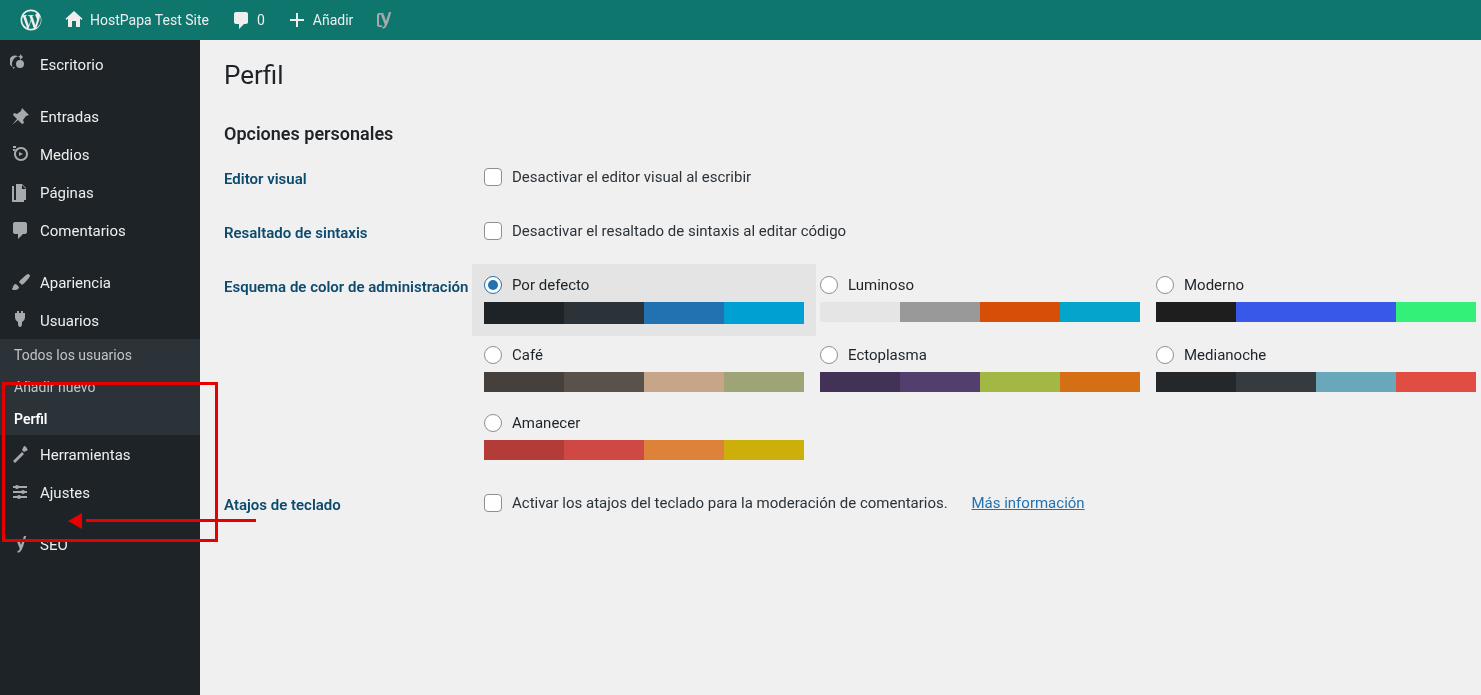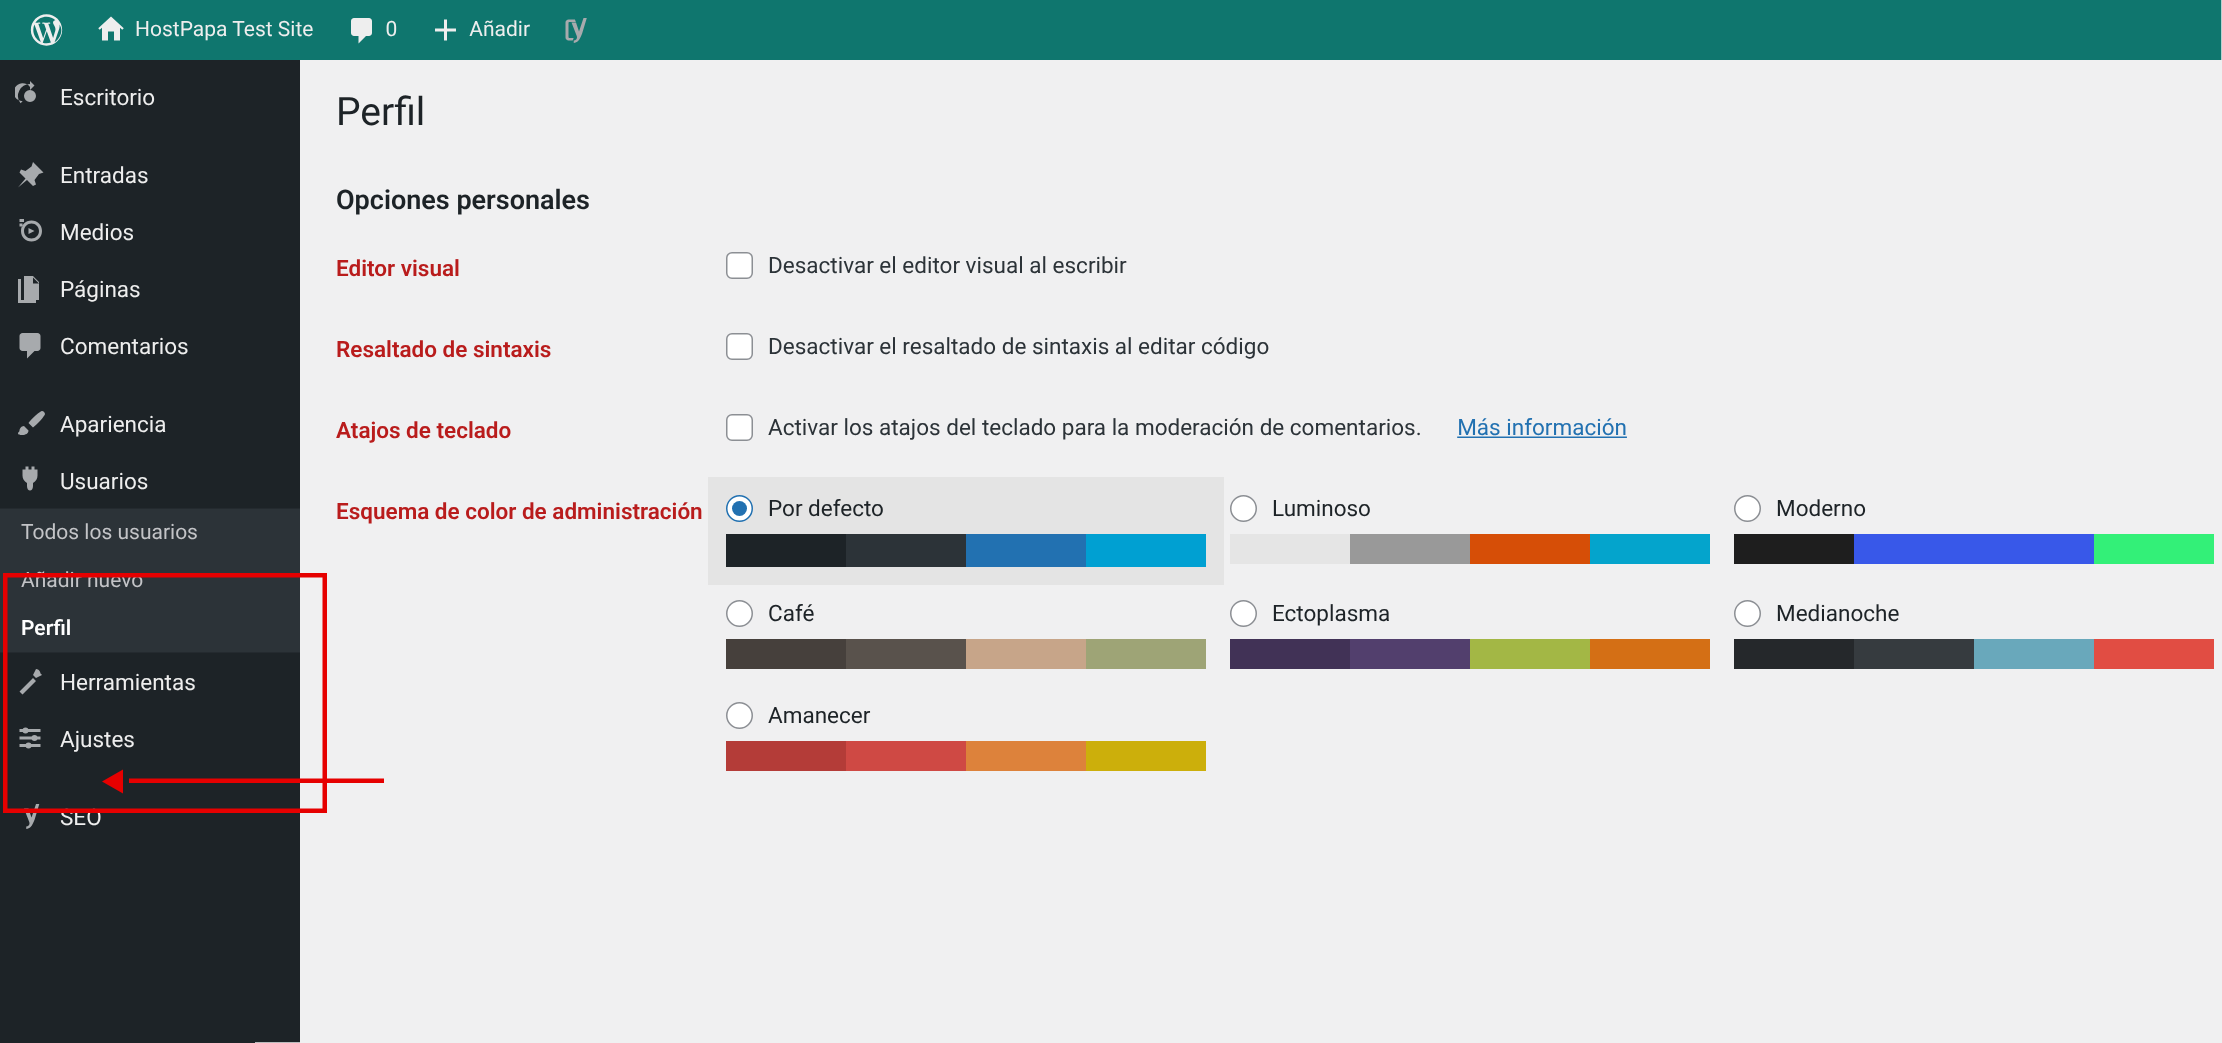--- a/index.html
+++ b/index.html
@@ -27,21 +27,21 @@
 .annot-box { position:absolute; border:3px solid #e60000; pointer-events:none; }
 .annot-arrow { position:absolute; pointer-events:none; }
 .annot-arrow::before { content:''; position:absolute; right:0; top:6px; width:170px; border-top:3px solid #e60000; }
 .annot-arrow::after { content:''; position:absolute; left:0; top:0; border:8px solid transparent; border-right:14px solid #e60000; }
 
 
 .main { background:#f0f0f1; padding: 20px 24px; overflow:auto; color:#1d2327; }
 .main h1 { font-size: 26px; font-weight: 400; margin-bottom: 28px; }
 .main h2 { font-size: 18px; font-weight: 600; margin-bottom: 24px; color:#1d2327;margin-top:33px;}
 .form-row { display: grid; grid-template-columns: 260px 1fr; align-items: start; margin-bottom: 34px; }
-.row-label { font-size: 15px; font-weight: 600; color:#b91c1c; padding-top: 2px; padding-right: 12px; }
+.row-label { font-size: 15px; font-weight: 600; color:#0c4a6e; padding-top: 2px; padding-right: 12px; }
 .checkbox-line { display:flex; align-items:center; gap:10px; font-size:15px; color:#2c3338;}
 .checkbox { width:18px; height:18px; border:1px solid #8c8f94; border-radius:4px; background:#fff; display:inline-block; }
 .checkbox-line a { color:#2271b1; text-decoration: underline; cursor:pointer;}
 
 
 .scheme-grid { display:grid; grid-template-columns: repeat(3, 320px); gap: 22px 16px; }
 .scheme { }
 .scheme .radio-line { display:flex; align-items:center; gap:10px; font-size:15px; margin-bottom:8px; }
 .radio { width:18px; height:18px; border:1px solid #8c8f94; border-radius:50%; background:#fff; display:flex; align-items:center; justify-content:center; }
 .radio.checked { border-color:#2271b1; }
@@ -177,119 +177,119 @@
 
   <div class="form-row">
     <div class="row-label">Resaltado de sintaxis</div>
     <label class="checkbox-line">
       <span class="checkbox"></span>
       <span>Desactivar el resaltado de sintaxis al editar código</span>
     </label>
   </div>
 
   <div class="form-row">
+    <div class="row-label">Esquema de color de administración</div>
+    <div class="scheme-grid">
+
+      <label class="scheme selected">
+        <div class="radio-line">
+            <span class="radio checked"></span>
+            <span>Por defecto</span>
+          </div>
+        <div class="swatches">
+            <span style="background:#1d2327"></span>
+            <span style="background:#2c3338"></span>
+            <span style="background:#2271b1"></span>
+            <span style="background:#00a0d2"></span>
+          </div>
+      </label>
+
+      <label class="scheme">
+        <div class="radio-line">
+            <span class="radio"></span>
+            <span>Luminoso</span>
+          </div>
+        <div class="swatches">
+            <span style="background:#e5e5e5"></span>
+            <span style="background:#999"></span>
+            <span style="background:#d64e07"></span>
+            <span style="background:#04a4cc"></span>
+          </div>
+      </label>
+
+      <label class="scheme">
+        <div class="radio-line">
+            <span class="radio"></span>
+            <span>Moderno</span>
+          </div>
+        <div class="swatches">
+            <span style="background:#1e1e1e"></span>
+            <span style="background:#3858e9"></span>
+            <span style="background:#3858e9"></span>
+            <span style="background:#33f078"></span>
+          </div>
+      </label>
+
+      <label class="scheme">
+        <div class="radio-line">
+            <span class="radio"></span>
+            <span>Café</span>
+          </div>
+        <div class="swatches">
+            <span style="background:#46403c"></span>
+            <span style="background:#59524c"></span>
+            <span style="background:#c7a589"></span>
+            <span style="background:#9ea476"></span>
+          </div>
+      </label>
+
+      <label class="scheme">
+        <div class="radio-line">
+            <span class="radio"></span>
+            <span>Ectoplasma</span>
+          </div>
+        <div class="swatches">
+            <span style="background:#413256"></span>
+            <span style="background:#523f6d"></span>
+            <span style="background:#a3b745"></span>
+            <span style="background:#d46f15"></span>
+          </div>
+      </label>
+
+      <label class="scheme">
+        <div class="radio-line">
+            <span class="radio"></span>
+            <span>Medianoche</span>
+          </div>
+        <div class="swatches">
+            <span style="background:#25282b"></span>
+            <span style="background:#363b3f"></span>
+            <span style="background:#69a8bb"></span>
+            <span style="background:#e14d43"></span>
+          </div>
+      </label>
+
+      <label class="scheme">
+        <div class="radio-line">
+            <span class="radio"></span>
+            <span>Amanecer</span>
+          </div>
+        <div class="swatches">
+            <span style="background:#b43c38"></span>
+            <span style="background:#cf4944"></span>
+            <span style="background:#dd823b"></span>
+            <span style="background:#ccaf0b"></span>
+          </div>
+      </label>
+
+    </div>
+  </div>
+
+  <div class="form-row">
     <div class="row-label">Atajos de teclado</div>
     <label class="checkbox-line">
       <span class="checkbox"></span>
       <span>Activar los atajos del teclado para la moderación de comentarios.</span>
       &nbsp;<a>Más información</a>
     </label>
   </div>
 
-  <div class="form-row">
-    <div class="row-label">Esquema de color de administración</div>
-    <div class="scheme-grid">
-
-      <label class="scheme selected">
-        <div class="radio-line">
-            <span class="radio checked"></span>
-            <span>Por defecto</span>
-          </div>
-        <div class="swatches">
-            <span style="background:#1d2327"></span>
-            <span style="background:#2c3338"></span>
-            <span style="background:#2271b1"></span>
-            <span style="background:#00a0d2"></span>
-          </div>
-      </label>
-
-      <label class="scheme">
-        <div class="radio-line">
-            <span class="radio"></span>
-            <span>Luminoso</span>
-          </div>
-        <div class="swatches">
-            <span style="background:#e5e5e5"></span>
-            <span style="background:#999"></span>
-            <span style="background:#d64e07"></span>
-            <span style="background:#04a4cc"></span>
-          </div>
-      </label>
-
-      <label class="scheme">
-        <div class="radio-line">
-            <span class="radio"></span>
-            <span>Moderno</span>
-          </div>
-        <div class="swatches">
-            <span style="background:#1e1e1e"></span>
-            <span style="background:#3858e9"></span>
-            <span style="background:#3858e9"></span>
-            <span style="background:#33f078"></span>
-          </div>
-      </label>
-
-      <label class="scheme">
-        <div class="radio-line">
-            <span class="radio"></span>
-            <span>Café</span>
-          </div>
-        <div class="swatches">
-            <span style="background:#46403c"></span>
-            <span style="background:#59524c"></span>
-            <span style="background:#c7a589"></span>
-            <span style="background:#9ea476"></span>
-          </div>
-      </label>
-
-      <label class="scheme">
-        <div class="radio-line">
-            <span class="radio"></span>
-            <span>Ectoplasma</span>
-          </div>
-        <div class="swatches">
-            <span style="background:#413256"></span>
-            <span style="background:#523f6d"></span>
-            <span style="background:#a3b745"></span>
-            <span style="background:#d46f15"></span>
-          </div>
-      </label>
-
-      <label class="scheme">
-        <div class="radio-line">
-            <span class="radio"></span>
-            <span>Medianoche</span>
-          </div>
-        <div class="swatches">
-            <span style="background:#25282b"></span>
-            <span style="background:#363b3f"></span>
-            <span style="background:#69a8bb"></span>
-            <span style="background:#e14d43"></span>
-          </div>
-      </label>
-
-      <label class="scheme">
-        <div class="radio-line">
-            <span class="radio"></span>
-            <span>Amanecer</span>
-          </div>
-        <div class="swatches">
-            <span style="background:#b43c38"></span>
-            <span style="background:#cf4944"></span>
-            <span style="background:#dd823b"></span>
-            <span style="background:#ccaf0b"></span>
-          </div>
-      </label>
-
-    </div>
-  </div>
-
 </div>
 
 </body></html>

